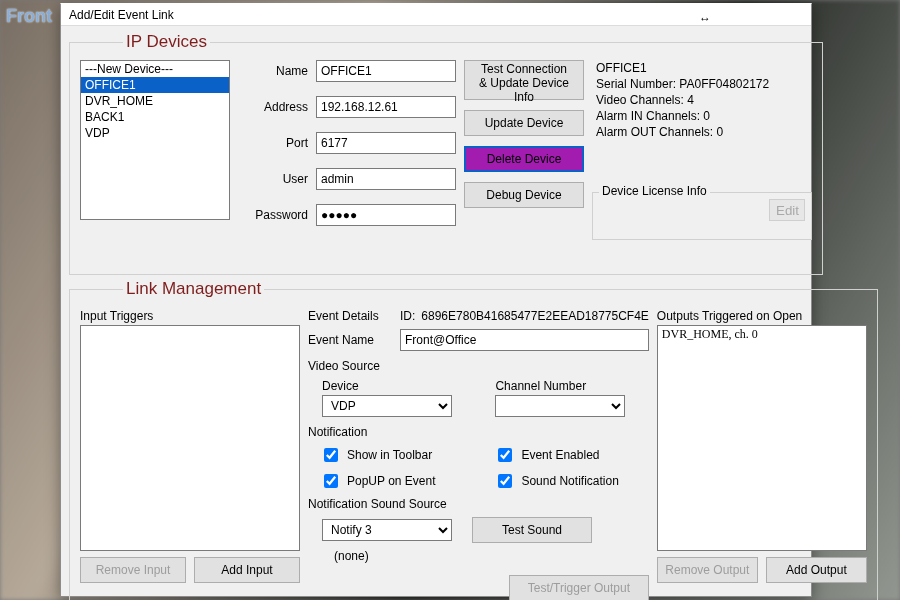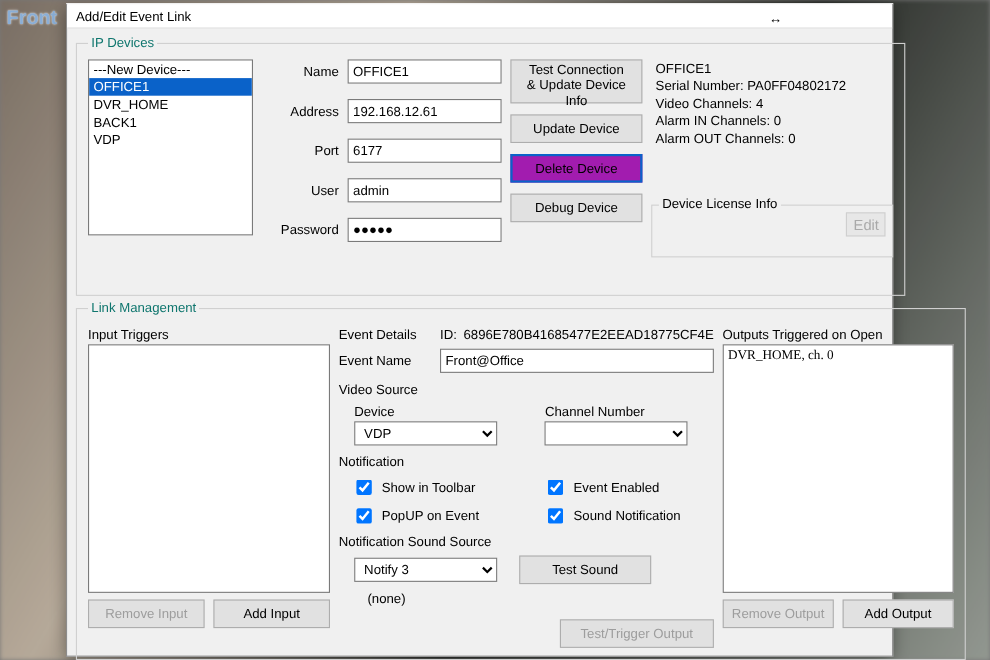--- a/index.html
+++ b/index.html
@@ -65,22 +65,23 @@
   }
 
   fieldset.group {
     border: 1px solid #d0d0d0;
     margin: 0;
     padding: 8px 10px 10px 10px;
     position: relative;
   }
   fieldset.group > legend {
     padding: 0 3px;
-    font-size: 12px;
-    color: #0f766e;
+    font-size: 17px;
+    color: #7f1d1d;
+    margin-left: 43px;
   }
 
   
   .ip-grid {
     display: grid;
     grid-template-columns: 150px 1fr 120px 220px;
     gap: 6px 8px;
     align-items: start;
   }
   .device-list {

